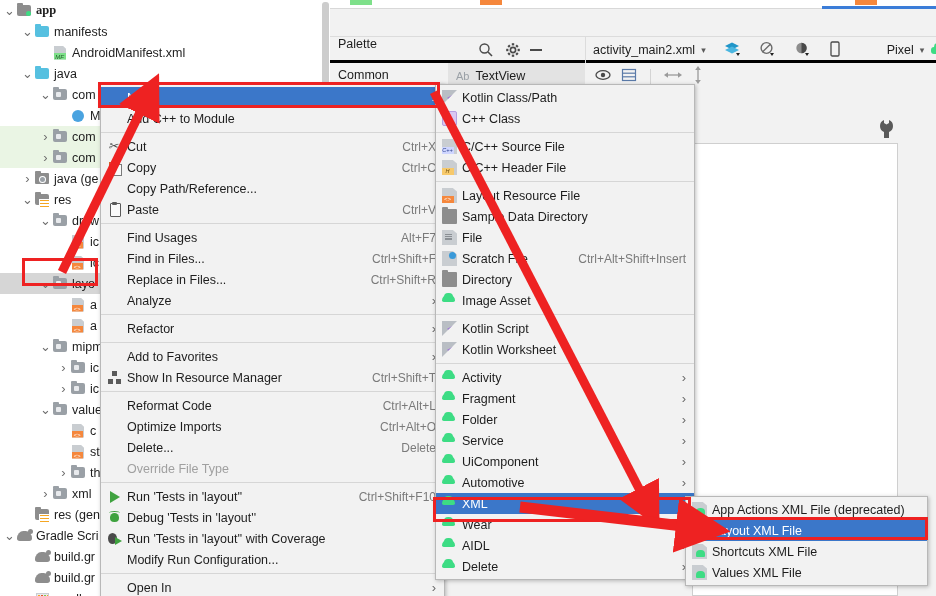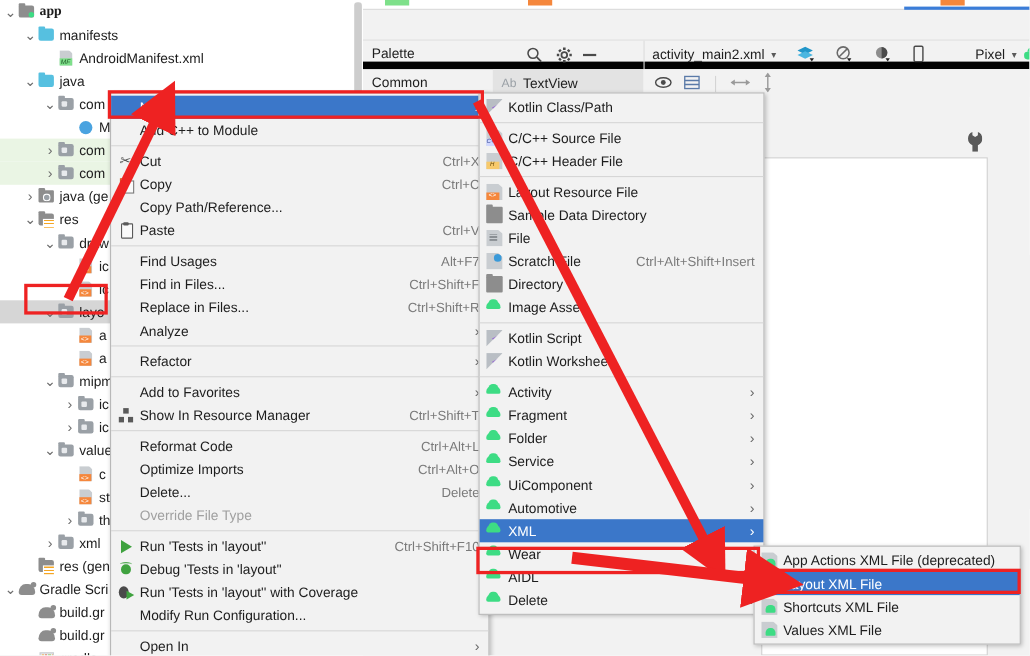--- a/index.html
+++ b/index.html
@@ -83,21 +83,21 @@
   
   #editor-area { position:absolute; left:330px; top:0; width:606px; height:596px; background:#f2f2f2; }
   #tabstrip { position:absolute; left:0; top:0; width:606px; height:9px; background:#ffffff; border-bottom:1px solid #d8d8d8;}
   .tabmark { position:absolute; top:0; height:5px; background:#f5873c; }
   .tabmark.green{ background:#7ee08a; }
   .tab-active-underline { position:absolute; left:492px; top:6px; width:390px; height:3px; background:#3b7dd8; }
   #tabfiller { position:absolute; left:0; top:9px; width:606px; height:28px; background:#f2f2f2; border-bottom:1px solid #dcdcdc;}
 
   #palette-bar {
     position:absolute; left:0; top:37px; width:606px; height:26px; background:#f2f2f2;
-    display:flex; align-items:flex-end; border-bottom:7px solid #000000;
+    display:flex; align-items:flex-start; border-bottom:3px solid #000000;
   }
   #palette-title { margin-left:8px; font-size:12.5px; color:#1d1d1d; }
   .pal-sep { position:absolute; left:255px; top:37px; width:1px; height:26px; background:#dcdcdc;}
 
   #design-toolbar {
     position:absolute; left:255px; top:37px; width:351px; height:26px;
     display:flex; align-items:center; gap:6px; padding-left:8px;
   }
   .dt-file { font-size:12.5px; color:#1d1d1d;text-align:right; }
   .dt-caret { color:#5a5a5a; font-size:9px; }
@@ -642,20 +642,26 @@
       </div>
     </div>
 
   <div class="menu" id="new-menu">
       <div class="mi">
         <span class="mico">
           <i class="g-kt" style="position: absolute; left: 0px; top: 0px; width: 15px; height: 15px;"></i>
         </span>
         <span class="mlabel">Kotlin Class/Path</span>
       </div>
+      <div class="mi">
+        <span class="mico">
+          <i class="g-cpp-class" style="position: absolute; left: 0px; top: 0px; width: 15px; height: 15px;"></i>
+        </span>
+        <span class="mlabel">C++ Class</span>
+      </div>
       <div class="msep"></div>
       <div class="mi">
         <span class="mico">
           <i class="g-srcfile" style="position: absolute; left: 0px; top: 0px; width: 15px; height: 15px;">
             <span>C++</span>
           </i>
         </span>
         <span class="mlabel">C/C++ Source File</span>
       </div>
       <div class="mi">

